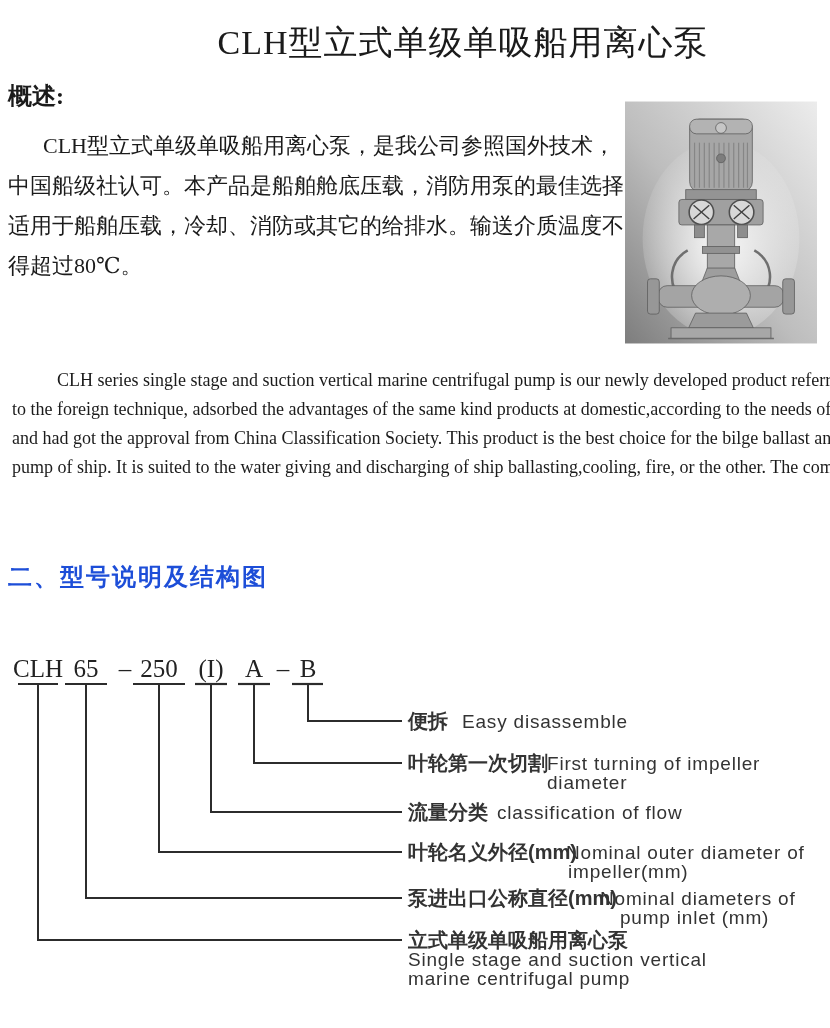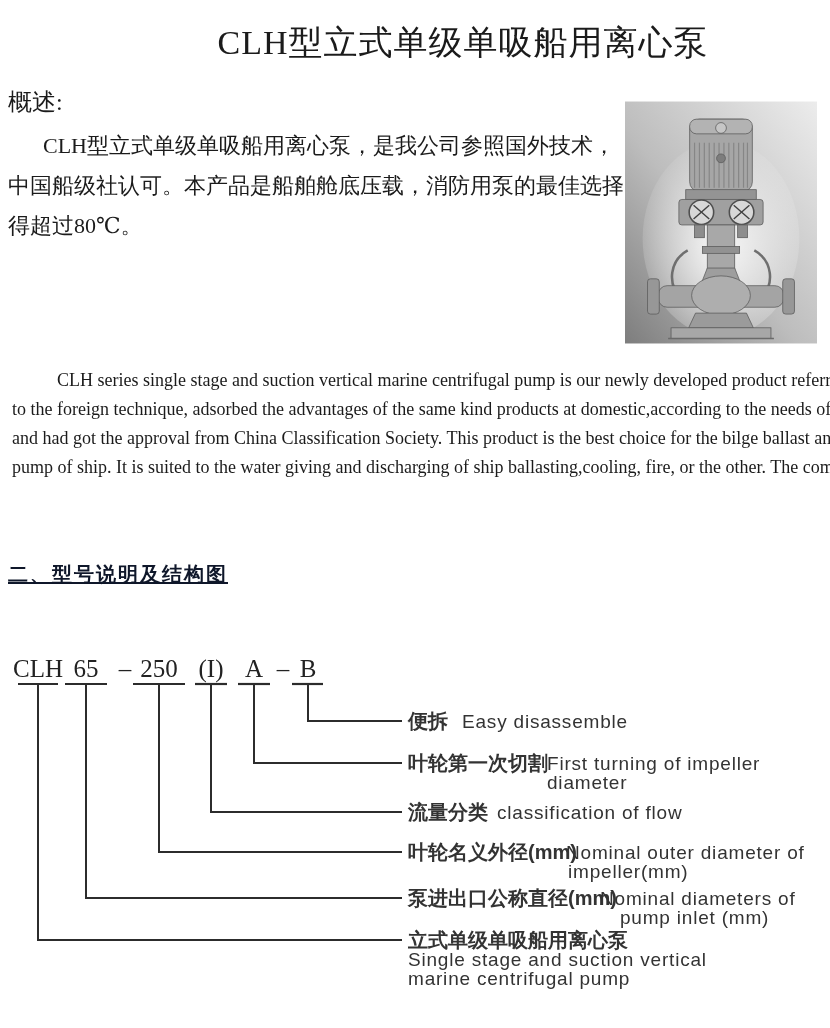--- a/index.html
+++ b/index.html
@@ -6,34 +6,34 @@
   .page{
     position:relative;width:830px;height:1028px;margin:0 auto;
     background:#ffffff;color:#1b1b1b;overflow:hidden;
     font-family:"Liberation Serif","DejaVu Serif",serif;
   }
   .doc-title{
     position:absolute;top:20px;left:0;width:830px;text-align:center;
     font-size:34px;font-weight:normal;letter-spacing:1px;padding-left:48px;
   }
   .overview-heading{
-    position:absolute;top:86px;left:8px;font-size:24px;font-weight:normal;
+    position:absolute;top:80px;left:8px;font-size:24px;font-weight:bold;
   }
   .zh-para{position:absolute;top:126px;left:8px;width:604px;font-size:22px;}
   .zh-para .ln{height:40px;line-height:40px;white-space:nowrap;text-align:justify;text-align-last:justify;}
   .zh-para .ln.first{padding-left:35px;text-align-last:justify;}
   .zh-para .ln.last{text-align-last:left;}
   .en-para{position:absolute;top:366px;left:12px;width:806px;font-size:18px;}
   .en-para .ln{height:29px;line-height:29px;white-space:nowrap;text-align:justify;text-align-last:justify;}
   .en-para .ln.first{padding-left:45px;}
   .en-para .ln.last{text-align-last:left;}
   .figure-box{position:absolute;top:100px;left:625px;width:192px;height:245px;}
   .sec2-zh{
-    position:absolute;top:561px;left:8px;font-size:20px;font-weight:bold;
-    font-family:"Liberation Sans","DejaVu Sans",sans-serif;letter-spacing:2px;color:#0f172a;text-decoration:underline;
+    position:absolute;top:561px;left:8px;font-size:24px;font-weight:bold;
+    font-family:"Liberation Sans","DejaVu Sans",sans-serif;letter-spacing:2px;color:#1d4ed8;
   }
   .sec2-en{
     position:absolute;top:606px;left:30px;font-size:23px;
     font-family:"Liberation Sans","DejaVu Sans",sans-serif;color:#2c2c2c;letter-spacing:0.3px;
   }
   .model-svg{position:absolute;top:645px;left:0;}
   .model-svg text.token{
     font-family:"Liberation Serif","DejaVu Serif",serif;font-size:25px;fill:#222;
   }
   .model-svg text.lbl-zh{
@@ -49,20 +49,21 @@
 
 <div class="page">
 
   <div class="doc-title">CLH型立式单级单吸船用离心泵</div>
 
   <div class="overview-heading">概述:</div>
 
   <div class="zh-para">
     <div class="ln first">CLH型立式单级单吸船用离心泵，是我公司参照国外技术，</div>
     <div class="ln">中国船级社认可。本产品是船舶舱底压载，消防用泵的最佳选择。</div>
+    <div class="ln">适用于船舶压载，冷却、消防或其它的给排水。输送介质温度不</div>
     <div class="ln last">得超过80℃。</div>
   </div>
 
   <div class="figure-box">
     <svg width="192" height="245" viewBox="0 0 196 247">
       <defs>
         <linearGradient id="bgGrad" x1="0" y1="1" x2="1" y2="0">
           <stop offset="0" stop-color="#7d7d7d"></stop>
           <stop offset="0.45" stop-color="#bdbdbd"></stop>
           <stop offset="1" stop-color="#ececec"></stop>

